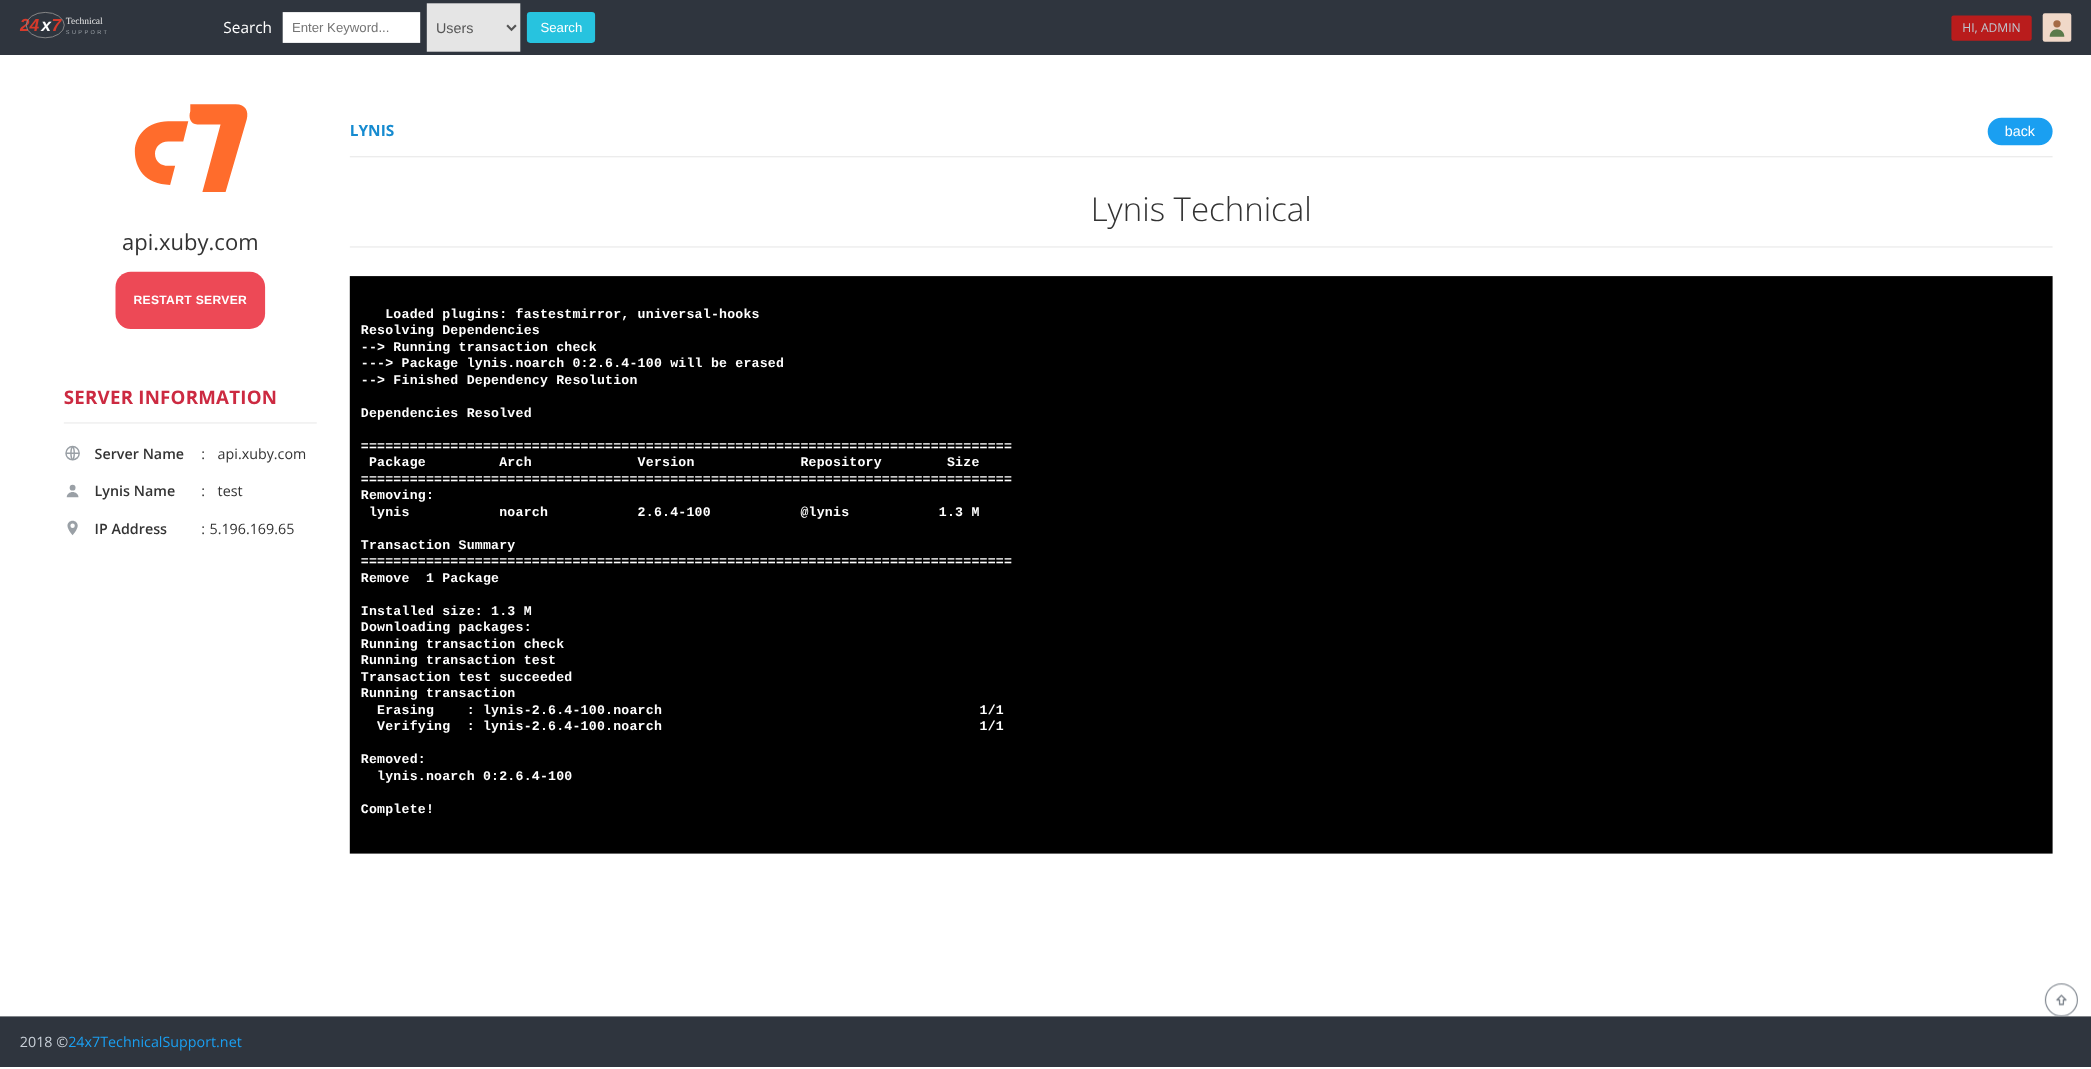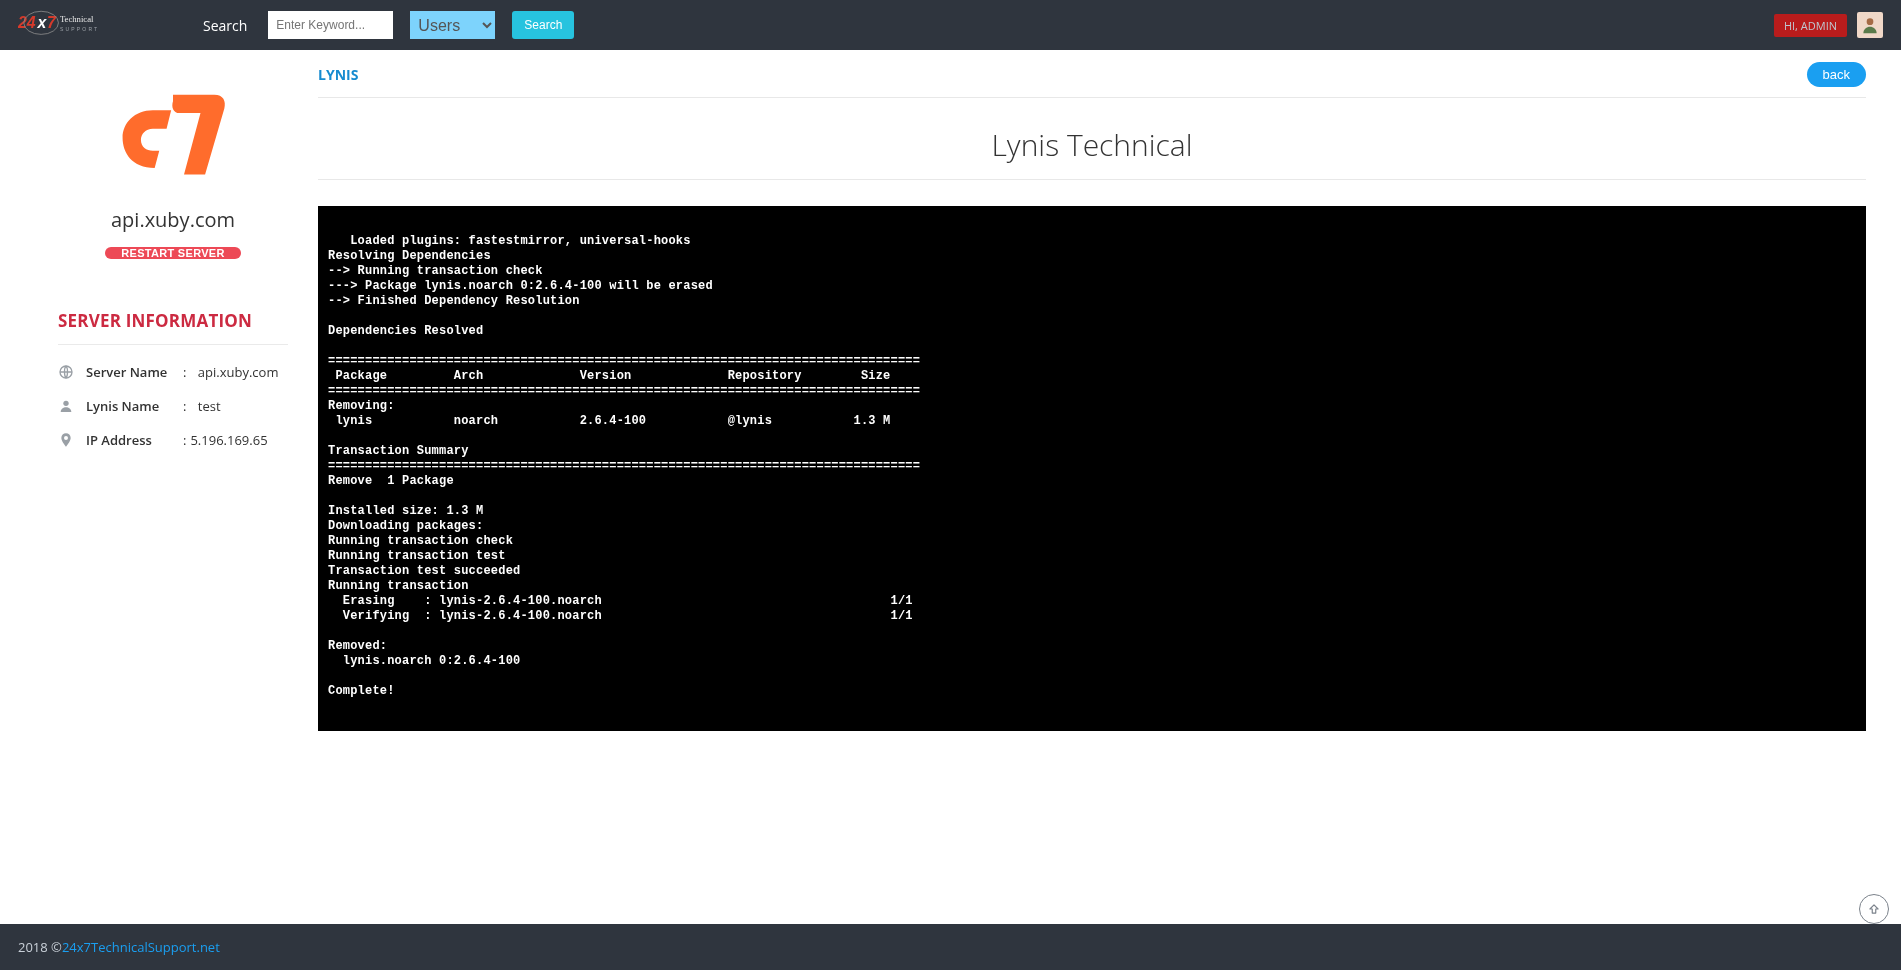--- a/index.html
+++ b/index.html
@@ -19,31 +19,31 @@
   }
   .logo {
     width: 185px;
     display: flex;
     align-items: center;
   }
   .logo svg { width: 130px; height: 32px; }
   .search-area {
     display: flex;
     align-items: center;
-    gap: 17px;
+    gap: 6px;
     margin-left: 0;
   }
   .search-label { color: #fff; font-size: 14px; margin-right: 4px; }
   .search-input {
     height: 28px; width: 125px; padding: 2px 8px;
     border: none; font-size: 12px; color: #555;
   }
   .search-select {
-    height: 28px; width: 85px; padding: 2px 4px;
-    border: none; font-size: 16px; background: #7dd3fc; color: #555;
+    height: 44px; width: 85px; padding: 2px 4px;
+    border: none; font-size: 13px; background: #e5e5e5; color: #555;
   }
   .search-btn {
     height: 28px; padding: 0 12px; border: none; border-radius: 3px;
     background: #27c3df; color: #fff; font-size: 12px; cursor: pointer;
   }
   .topbar-right {
     margin-left: auto; display: flex; align-items: center; gap: 10px;
   }
   .hi-admin {
     background: #b91c1c; color: #bfc7d0; font-size: 11px;
@@ -65,41 +65,41 @@
   }
   .cp-logo { text-align: center; margin-bottom: 20px; }
   .cp-logo svg { width: 110px; height: 92px; }
   .domain {
     text-align: center; font-size: 20px; color: #333; font-weight: 400;
     margin-bottom: 14px;
   }
   .restart-btn {
     display: block; margin: 0 auto 50px auto;
     background: #ed4956; color: #fff; border: none; border-radius: 14px;
-    padding: 0 16px; font-size: 11px; font-weight: 600; cursor: pointer;
+    padding: 20px 16px; font-size: 11px; font-weight: 600; cursor: pointer;
     letter-spacing: 0.3px;
   }
   .server-info-title {
     color: #cc2a41; font-size: 17px; font-weight: 700; margin-bottom: 12px;
     letter-spacing: 0.2px;
   }
   .server-info-hr {
     border: none; border-top: 1px solid #eaeaea; margin-bottom: 18px;
   }
   .info-row {
     display: flex; align-items: center; gap: 12px; margin-bottom: 16px;
     font-size: 13px; color: #333;
   }
   .info-icon { width: 16px; height: 16px; color: #9aa0a6; flex-shrink: 0; }
   .info-text { display: flex; gap: 4px; }
   .info-label { font-weight: 600; min-width: 93px; }
   .info-sep { }
   .info-val { }
   .content {
-    flex: 1; padding: 10px 17px 30px 0;
+    flex: 1; padding: 10px 17px 30px 0; margin-top: 45px;
   }
   .content-header {
     display: flex; align-items: center; justify-content: space-between;
     padding: 2px 0 10px 0; border-bottom: 1px solid #e8e8e8;
   }
   .breadcrumb {
     color: #168bd0; font-weight: 700; font-size: 14px;
   }
   .back-btn {
     background: #1a9ff1; color: #fff; border: none; border-radius: 14px;

